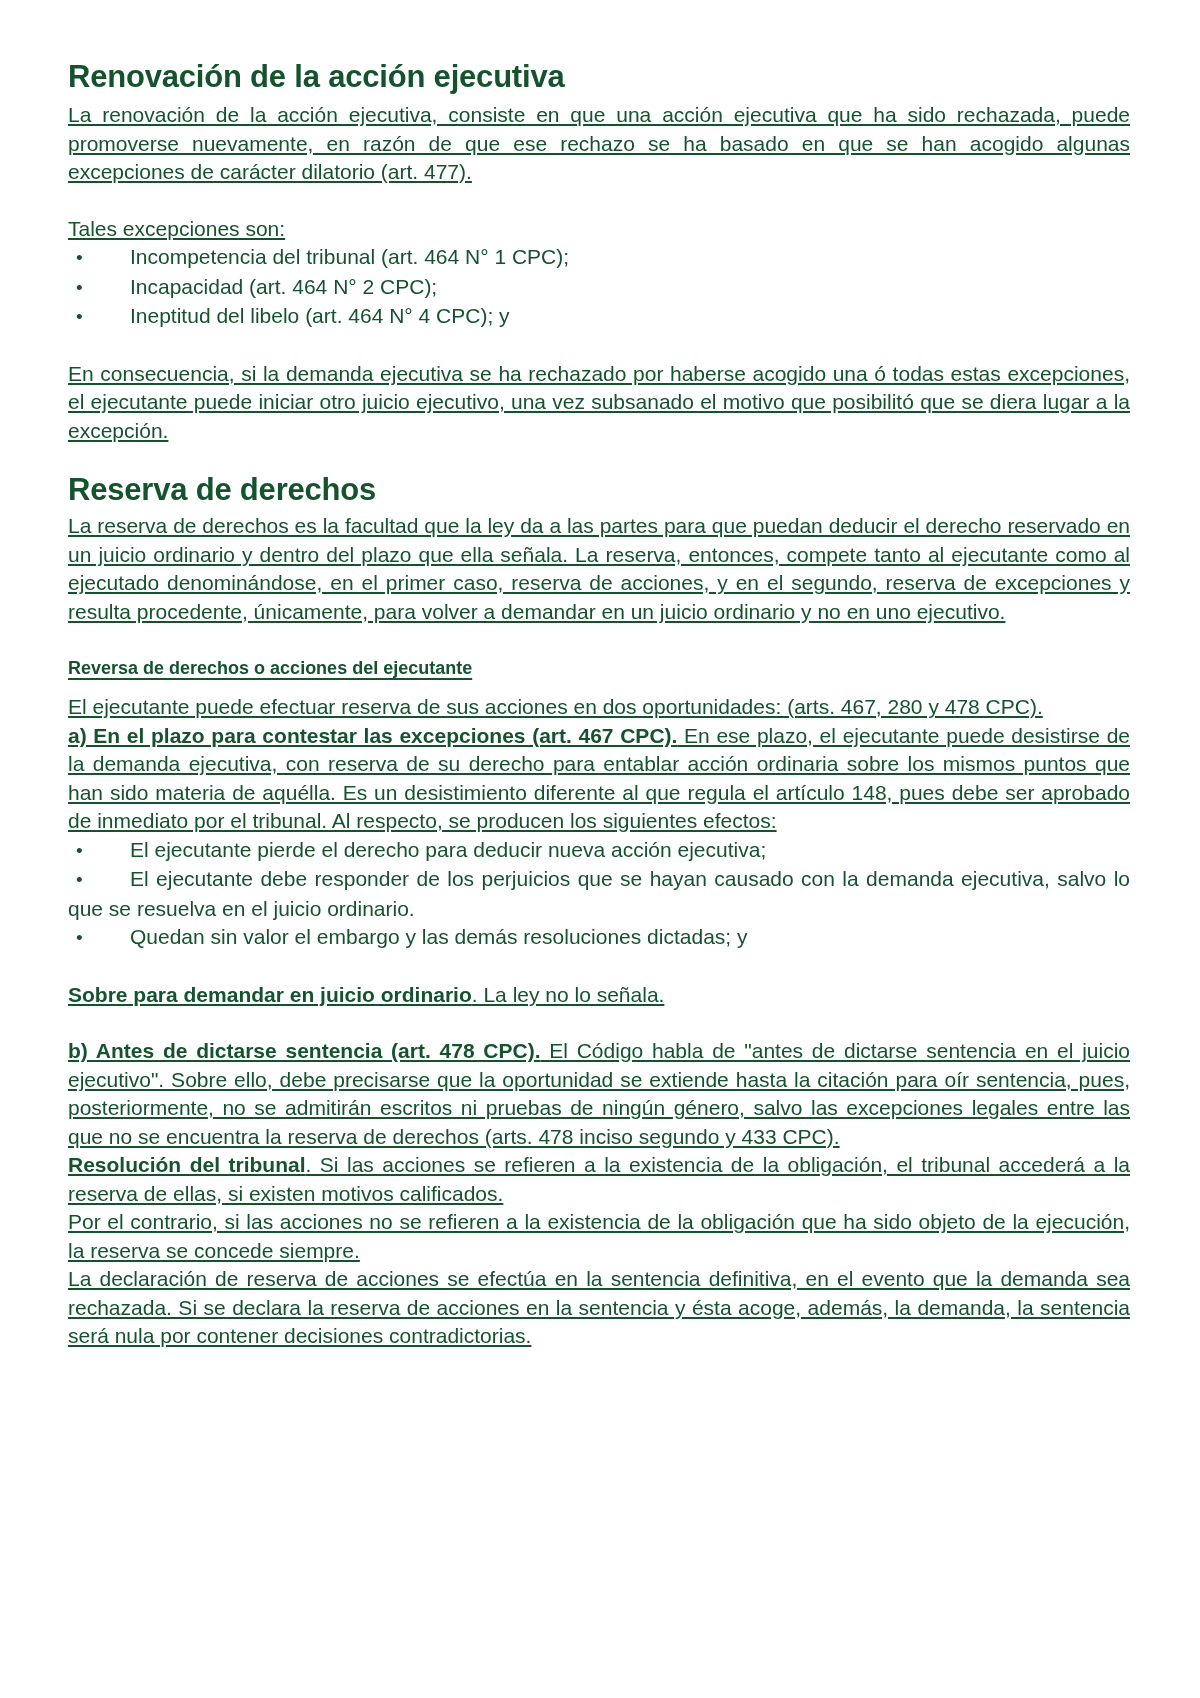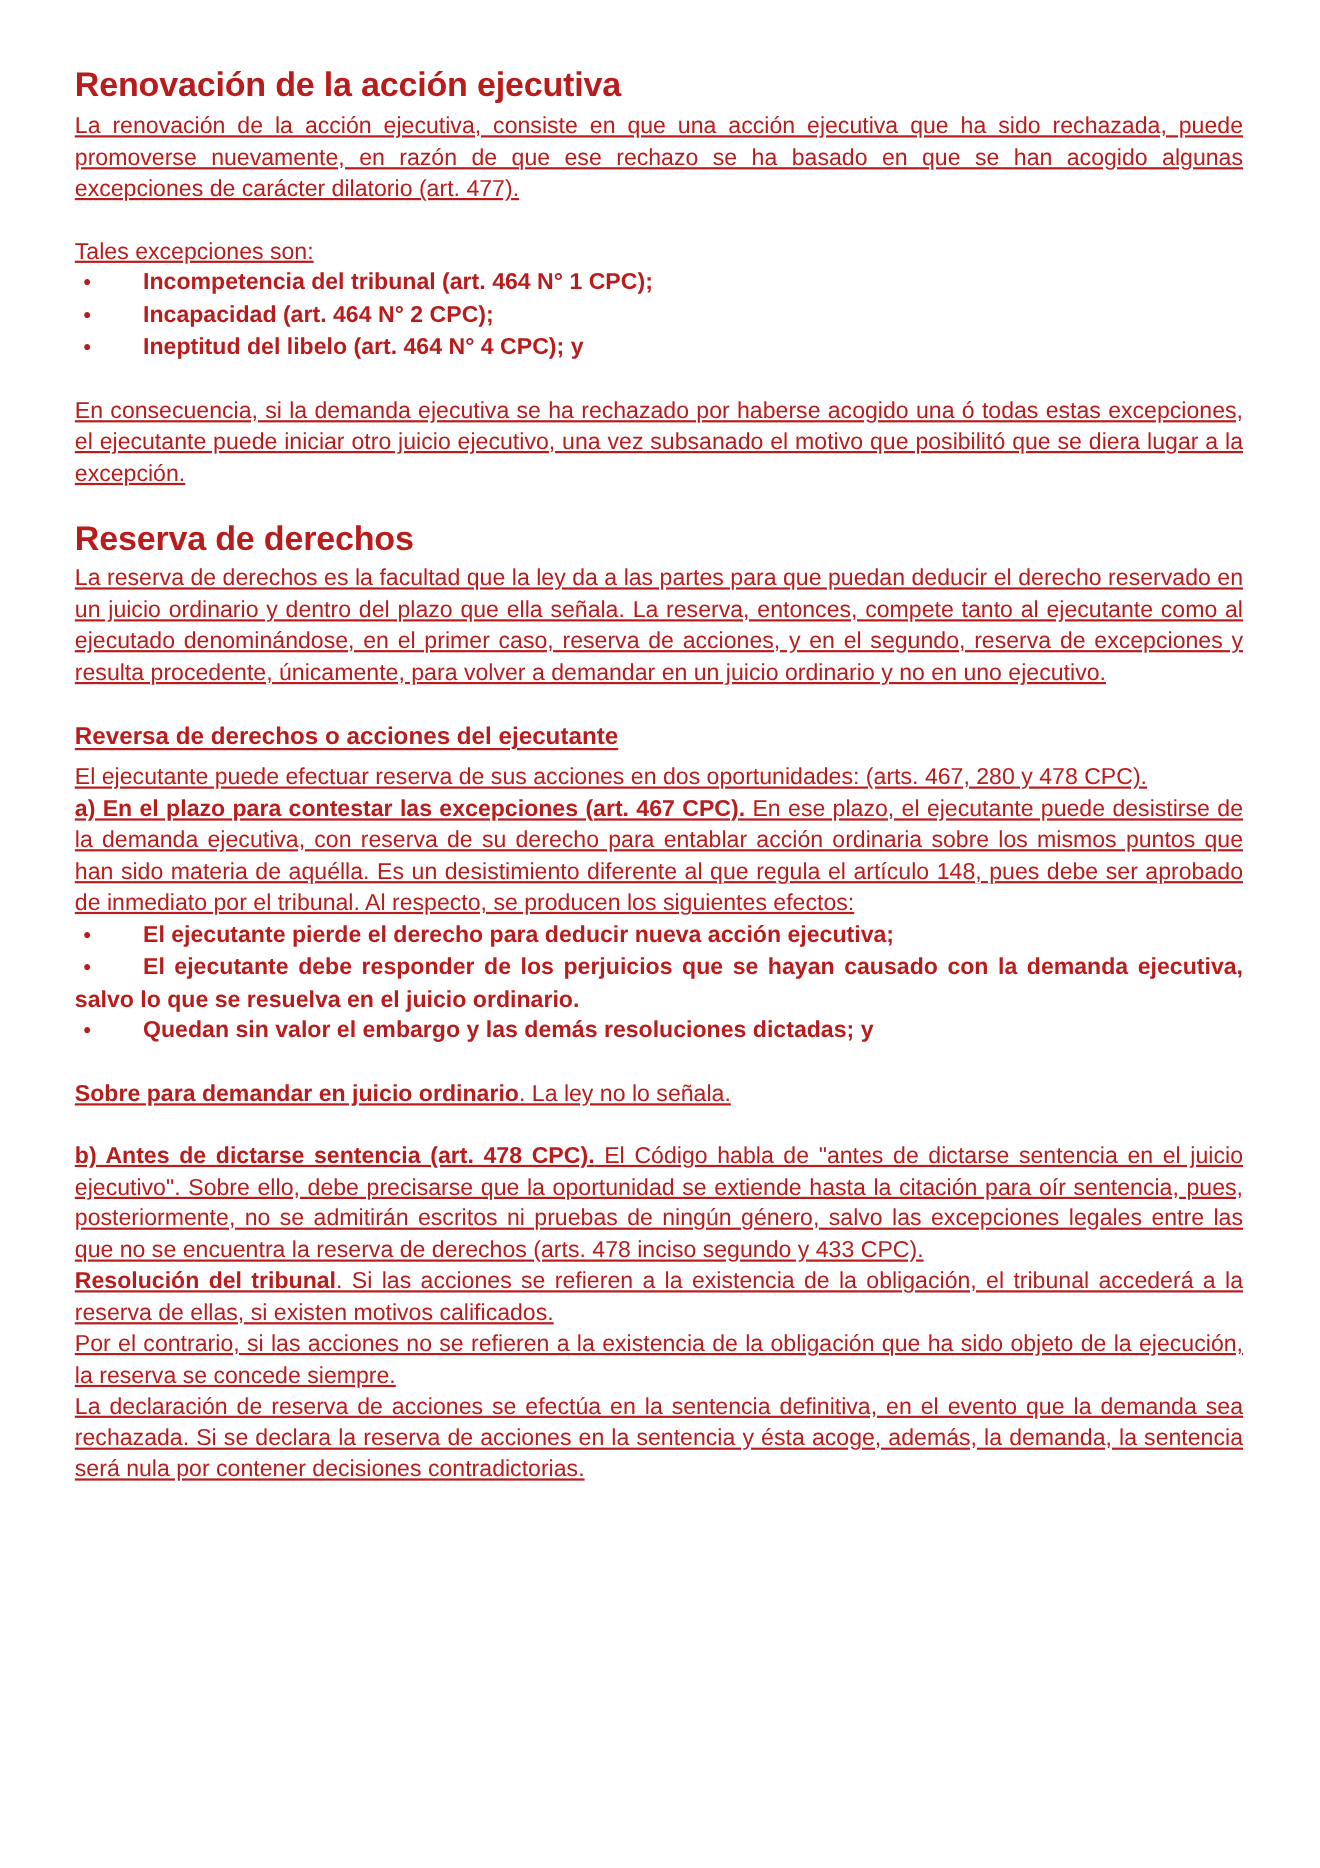--- a/index.html
+++ b/index.html
@@ -5,21 +5,21 @@
   html, body {
     margin: 0;
     padding: 0;
     background: #ffffff;
   }
   .page {
     position: relative;
     width: 1200px;
     height: 1698px;
     background: #ffffff;
-    color: #b91c1c;
+    color: #14532d;
     font-family: "Liberation Sans", "DejaVu Sans", sans-serif;
     overflow: hidden;
   }
   .content {
     position: absolute;
     top: 58px;
     left: 68px;
     width: 1062px;
     font-size: 21px;
     line-height: 28.5px;
@@ -31,21 +31,21 @@
     line-height: 37px;
     font-weight: bold;
     text-align: left;
     letter-spacing: -0.2px;
   }
   h1.mt {
     margin-top: 26px;
   }
   h2.sub {
     margin: 26px 0 8px 0;
-    font-size: 22px;
+    font-size: 18px;
     line-height: 33px;
     font-weight: bold;
     text-align: left;
     text-decoration: underline;
     text-underline-offset: 4px;
     text-decoration-thickness: 2px;
   }
   p {
     margin: 0;
     text-decoration: underline;
@@ -55,21 +55,20 @@
   }
   .gap-1 {
     margin-top: 28px;
   }
   .gap-small {
     margin-top: 4px;
   }
   .bullet-item {
     margin: 0;
     text-align: justify;
-    font-weight: bold;
   }
   .bullet-char {
     display: inline-block;
     width: 62px;
     padding-left: 8px;
     box-sizing: border-box;
     font-size: 19px;
   }
   strong {
     font-weight: bold;

